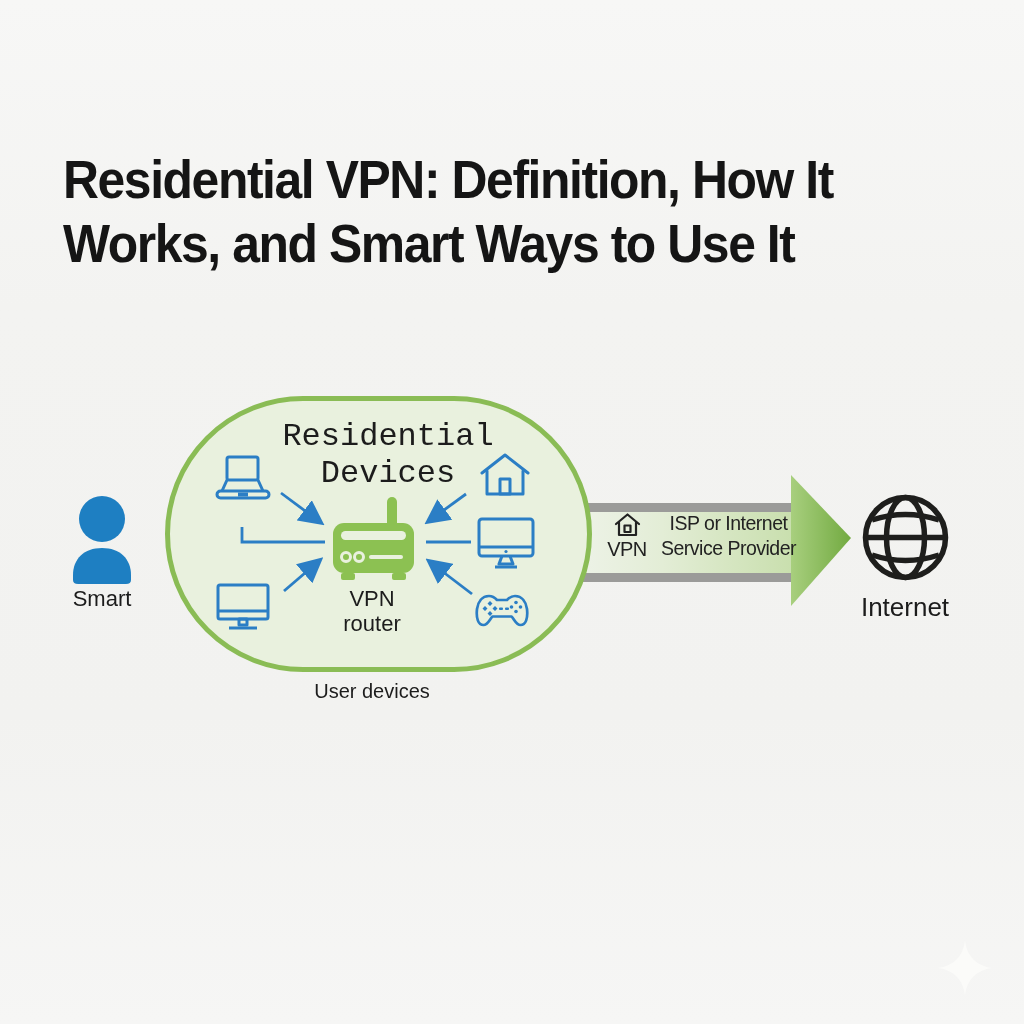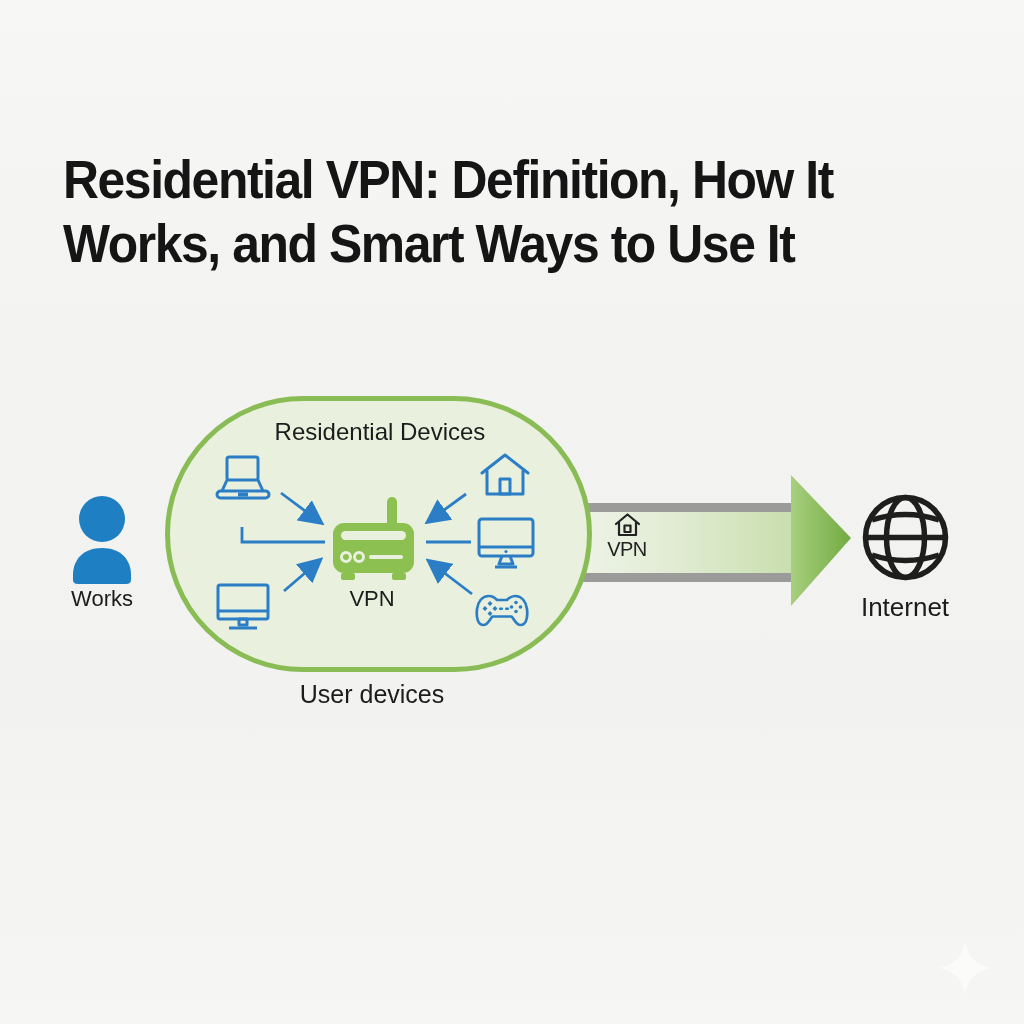--- a/index.html
+++ b/index.html
@@ -26,23 +26,23 @@
   .ahead{left:791px;top:474px;z-index:1;}
   
   .pill{
     left:165px;top:396px;width:427px;height:276px;box-sizing:border-box;
     background:#e9f1de;border:5px solid #8abc55;border-radius:140px;
     z-index:2;
   }
   .layer{left:0;top:0;width:1024px;height:1024px;z-index:3;pointer-events:none;}
   .layer .abs{pointer-events:auto;}
   .lbl{color:#1c1c1c;text-align:center;}
-  .group-heading{left:220px;top:418px;width:320px;font-size:24px;}
+  .group-heading{left:228px;top:418px;width:320px;font-size:32px;font-family:Liberation Mono, monospace;}
   .router-label{left:272px;top:586px;width:200px;font-size:22px;line-height:25px;}
-  .caption{left:212px;top:680px;width:320px;font-size:25px;}
+  .caption{left:212px;top:680px;width:320px;font-size:20px;}
   .user-label{left:61px;top:586px;width:82px;font-size:22px;}
   .internet-label{left:855px;top:592px;width:100px;font-size:26px;}
   
   .arrow-label{
     left:602px;top:510px;width:200px;height:52px;display:flex;align-items:center;gap:9px;
     color:#222;
   }
   .arrow-label .col1{display:flex;flex-direction:column;align-items:center;width:50px;}
   .arrow-label .col1 .vpn{font-size:20px;letter-spacing:-0.5px;}
   .arrow-label .col2{text-align:center;font-size:19.5px;line-height:25px;letter-spacing:-0.5px;white-space:nowrap;}
@@ -69,25 +69,26 @@
   </svg>
 
   <div class="abs pill"></div>
 
   <div class="abs layer">
 
     <svg class="abs" style="left:71px;top:495px;" width="62" height="90" viewBox="0 0 62 90">
       <circle cx="31" cy="24" r="23" fill="#1e7fc2"></circle>
       <path d="M31 53 C13 53 2 64 2 80 L2 85 Q2 89 7 89 L55 89 Q60 89 60 85 L60 80 C60 64 49 53 31 53 Z" fill="#1e7fc2"></path>
     </svg>
-    <div class="abs lbl user-label">Works</div>
+    <div class="abs lbl user-label">Smart</div>
 
     <div class="abs lbl group-heading">Residential Devices</div>
     <div class="abs lbl router-label">
       <div>VPN</div>
+      <div>router</div>
     </div>
     <div class="abs lbl caption">User devices</div>
 
     <svg class="abs" style="left:214px;top:455px;" width="58" height="47" viewBox="0 0 58 47" fill="none" stroke="#2b7ec5" stroke-width="3" stroke-linejoin="round">
       <rect x="13" y="2" width="31" height="23" rx="2"></rect>
       <path d="M8 36 L13 25 M44 25 L49 36"></path>
       <rect x="3" y="36" width="52" height="7" rx="3.5"></rect>
       <rect x="24" y="37.5" width="10" height="4" fill="#2b7ec5" stroke="none"></rect>
     </svg>
 
@@ -152,20 +153,24 @@
 
     <div class="abs arrow-label">
       <div class="col1">
         <svg width="27" height="26" viewBox="0 0 27 26" fill="none" stroke="#222" stroke-width="2.2" stroke-linejoin="round" stroke-linecap="round">
           <path d="M2 12 L13.5 2.5 L25 12"></path>
           <path d="M5 10.5 V23 H22 V10.5"></path>
           <rect x="10.5" y="13.5" width="6" height="6.5"></rect>
         </svg>
         <span class="vpn">VPN</span>
       </div>
+      <div class="col2">
+        <div>ISP or Internet</div>
+        <div>Service Provider</div>
+      </div>
     </div>
 
     <svg class="abs" style="left:860px;top:492px;" width="91" height="91" viewBox="0 0 91 91" fill="none" stroke="#1e1e1c" stroke-width="5.5">
       <circle cx="45.5" cy="45.5" r="40"></circle>
       <ellipse cx="45.5" cy="45.5" rx="19" ry="40"></ellipse>
       <path d="M6 45.5 H85"></path>
       <path d="M12 28 Q45.5 17 79 28"></path>
       <path d="M12 63 Q45.5 74 79 63"></path>
     </svg>
     <div class="abs lbl internet-label">Internet</div>

